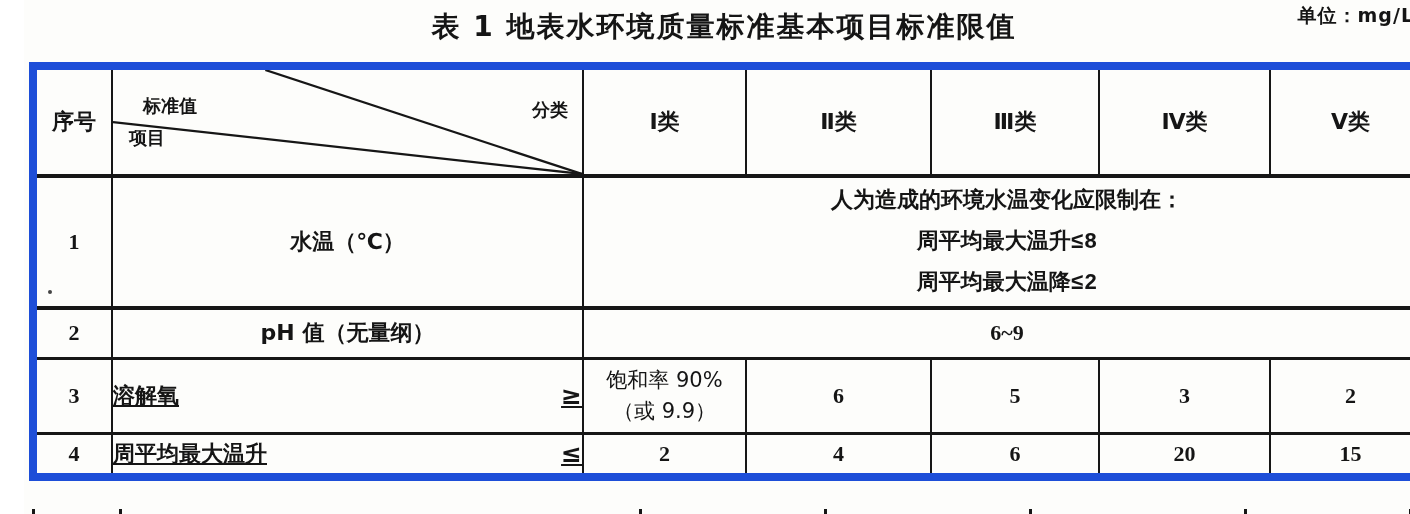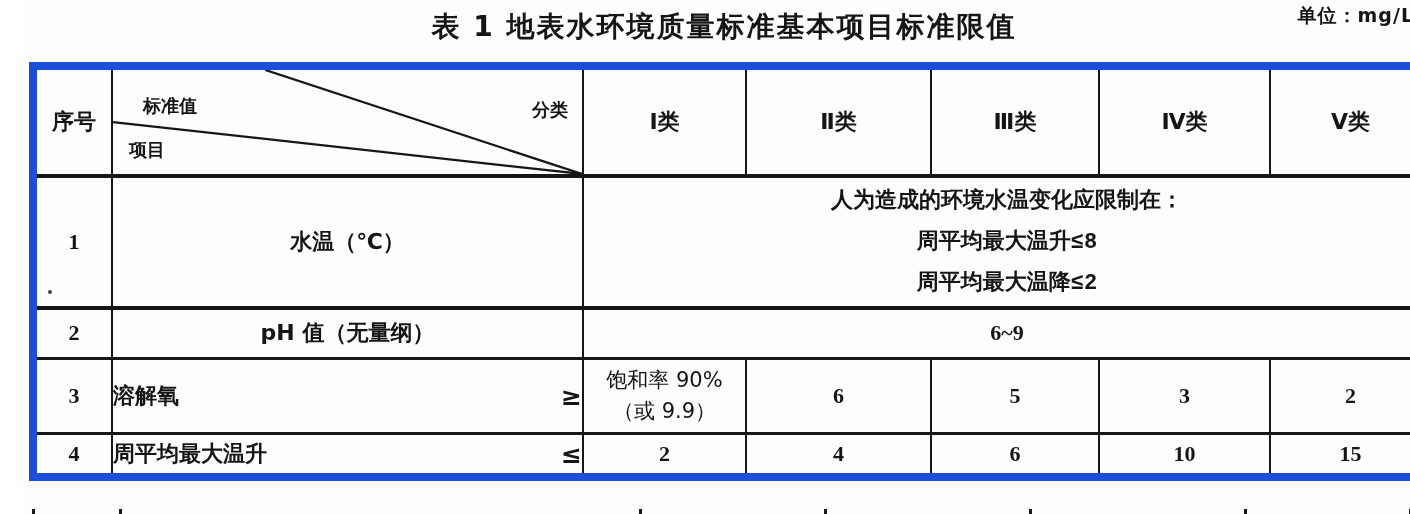--- a/index.html
+++ b/index.html
@@ -56,41 +56,42 @@
   table.std{border:8px solid #1d4ed8;}
   tr.thead td{border-bottom:4px solid #161616;}
   tr.r1 td{border-bottom:4px solid #161616;}
   td.item{
     text-align:left;
     padding:0 14px 0 20px;
   }
   .item-flex{
     display:flex;
     justify-content:space-between;
-    align-items:flex-end;
+    align-items:flex-start;
+    text-decoration:underline;
   }
   .cmp{
     font-size:25px;
     font-weight:600;
     font-family:"DejaVu Sans",sans-serif;
   }
   td.num, td.seq{
     font-family:"Liberation Serif","DejaVu Serif",serif;
     font-size:24px;
     font-weight:700;
   }
   td.diag{
     position:relative;
     padding:0;
   }
   td.diag svg{position:absolute;left:0;top:0;width:100%;height:100%;}
   .diag-lbl{position:absolute;font-size:18px;font-weight:700;white-space:nowrap;}
   .lbl-standard{left:30px;top:24px;}
   .lbl-class{right:14px;top:28px;}
-  .lbl-item{left:16px;bottom:12px;}
+  .lbl-item{left:16px;bottom:24px;}
   .note-lines{line-height:41px;font-size:22px;font-weight:700;font-family:Liberation Mono, monospace;}
   .do-cell{line-height:31px;font-size:21px;font-weight:400;}
   .speck{
     position:absolute;left:24px;top:290px;
     width:4px;height:4px;border-radius:50%;
     background:#444;
   }
   .stub{
     position:absolute;
     top:509px;height:5px;width:3px;
@@ -178,21 +179,21 @@
       <td class="seq">4</td>
       <td class="item">
         <div class="item-flex">
           <span>周平均最大温升</span>
           <span class="cmp">≤</span>
         </div>
       </td>
       <td class="num">2</td>
       <td class="num">4</td>
       <td class="num">6</td>
-      <td class="num">10</td>
+      <td class="num">20</td>
       <td class="num">15</td>
     </tr>
   </tbody>
     </table>
 
   <div class="stub" style="left:8px"></div>
   <div class="stub" style="left:95px"></div>
   <div class="stub" style="left:615px"></div>
   <div class="stub" style="left:800px"></div>
   <div class="stub" style="left:1005px"></div>

